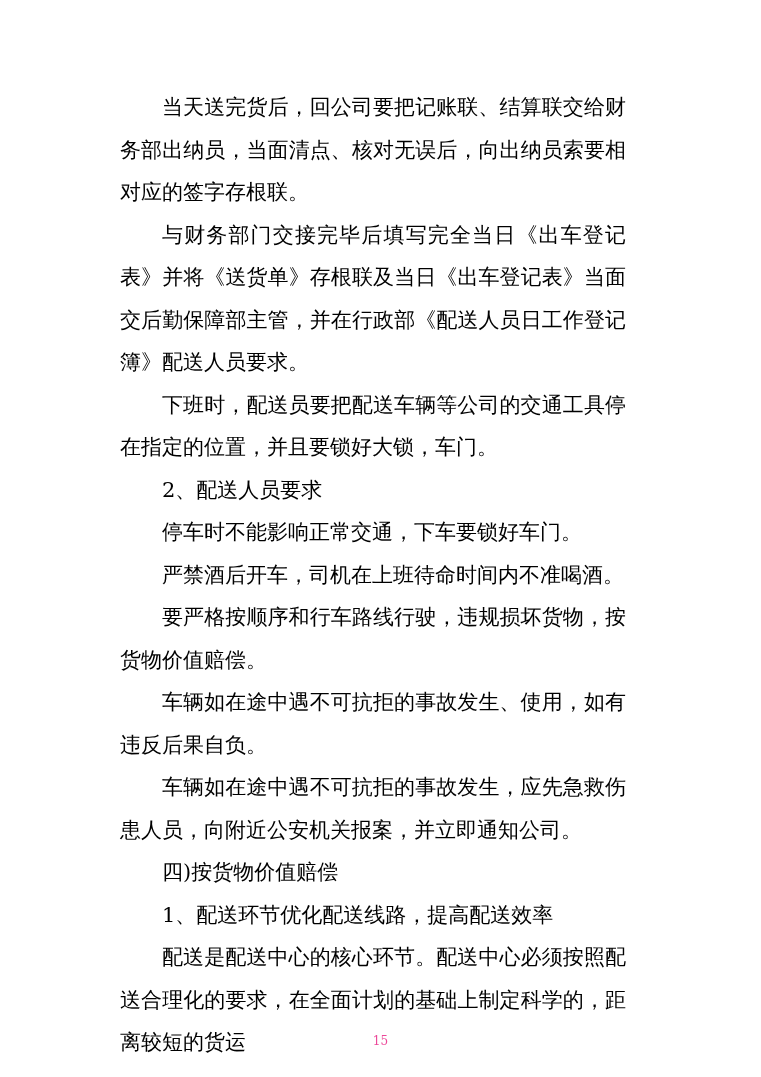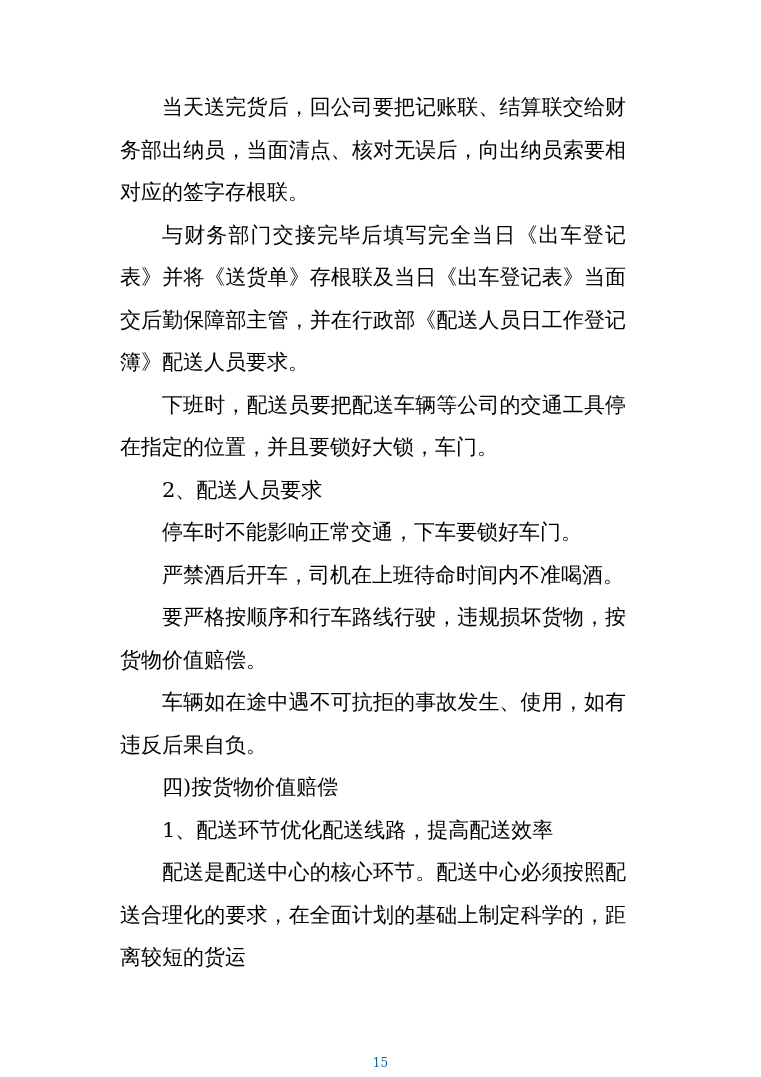--- a/index.html
+++ b/index.html
@@ -30,39 +30,40 @@
   }
   .doc-body p {
     margin: 0;
     padding: 0;
     text-indent: 2em;
     word-break: break-all;
   }
   .page-footer {
     position: absolute;
     left: 0;
-    top: 1055px;
+    top: 1033px;
     width: 761px;
     text-align: center;
     font-size: 12px;
     line-height: 16px;
-    color: #0369a1;
+    color: #ec4899;
   }
 </style>
 </head>
 <body>
 
 <div class="doc-page">
   <div class="doc-body">
     <p>当天送完货后，回公司要把记账联、结算联交给财务部出纳员，当面清点、核对无误后，向出纳员索要相对应的签字存根联。</p>
     <p>与财务部门交接完毕后填写完全当日《出车登记表》并将《送货单》存根联及当日《出车登记表》当面交后勤保障部主管，并在行政部《配送人员日工作登记簿》配送人员要求。</p>
     <p>下班时，配送员要把配送车辆等公司的交通工具停在指定的位置，并且要锁好大锁，车门。</p>
     <p>2、配送人员要求</p>
     <p>停车时不能影响正常交通，下车要锁好车门。</p>
     <p>严禁酒后开车，司机在上班待命时间内不准喝酒。</p>
     <p>要严格按顺序和行车路线行驶，违规损坏货物，按货物价值赔偿。</p>
     <p>车辆如在途中遇不可抗拒的事故发生、使用，如有违反后果自负。</p>
+    <p>车辆如在途中遇不可抗拒的事故发生，应先急救伤患人员，向附近公安机关报案，并立即通知公司。</p>
     <p>四)按货物价值赔偿</p>
     <p>1、配送环节优化配送线路，提高配送效率</p>
     <p>配送是配送中心的核心环节。配送中心必须按照配送合理化的要求，在全面计划的基础上制定科学的，距离较短的货运</p>
   </div>
   <div class="page-footer">15</div>
 </div>
 
 </body></html>

